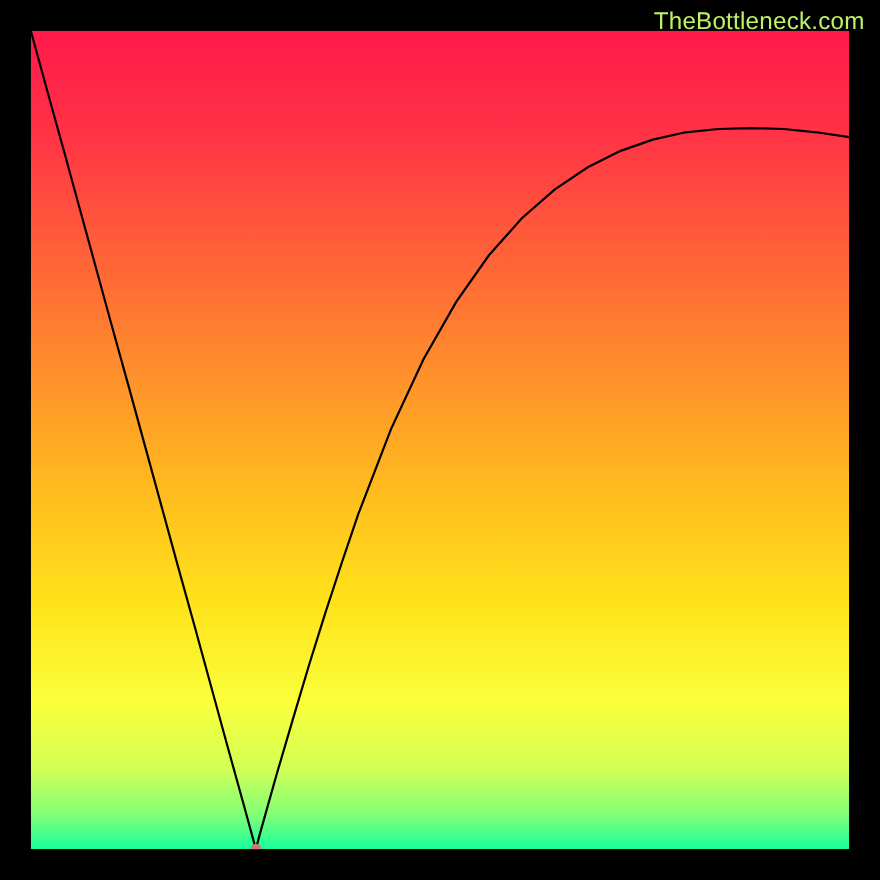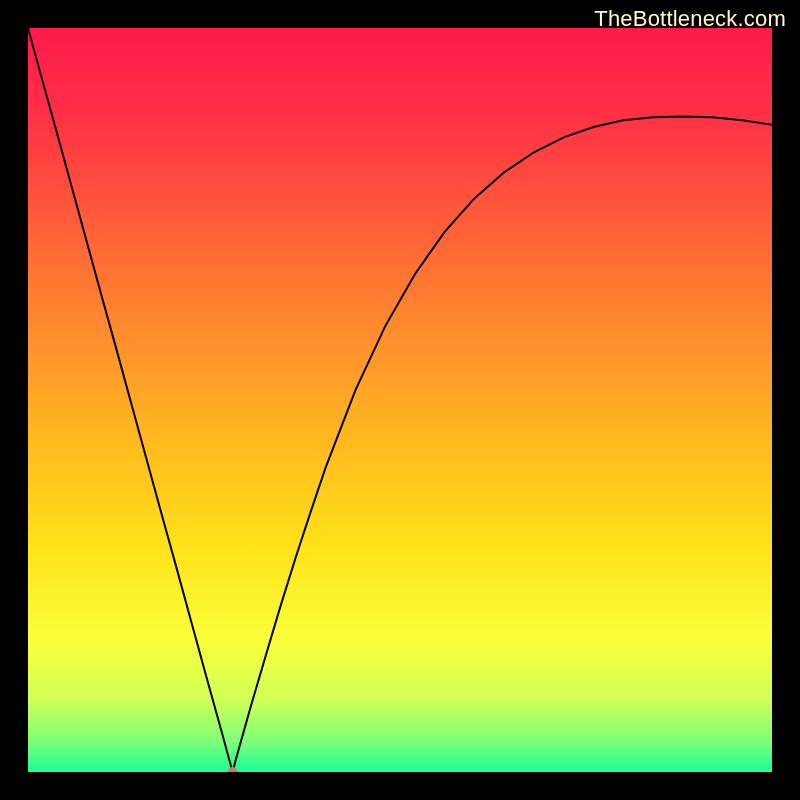--- a/index.html
+++ b/index.html
@@ -28,21 +28,21 @@
     display: block;
     width: 744px;
     height: 744px;
   }
   .watermark {
     position: absolute;
     top: 6px;
     right: 14px;
     font-size: 22px;
     font-weight: 400;
-    color: #fef9c3;
+    color: #bef264;
     font-family: Arial, Helvetica, sans-serif;
     letter-spacing: 0.2px;
   }
 </style>
 </head>
 <body>
 
 <div class="outer">
   <div class="plot">
     <svg viewBox="0 0 744 744" xmlns="http://www.w3.org/2000/svg">

